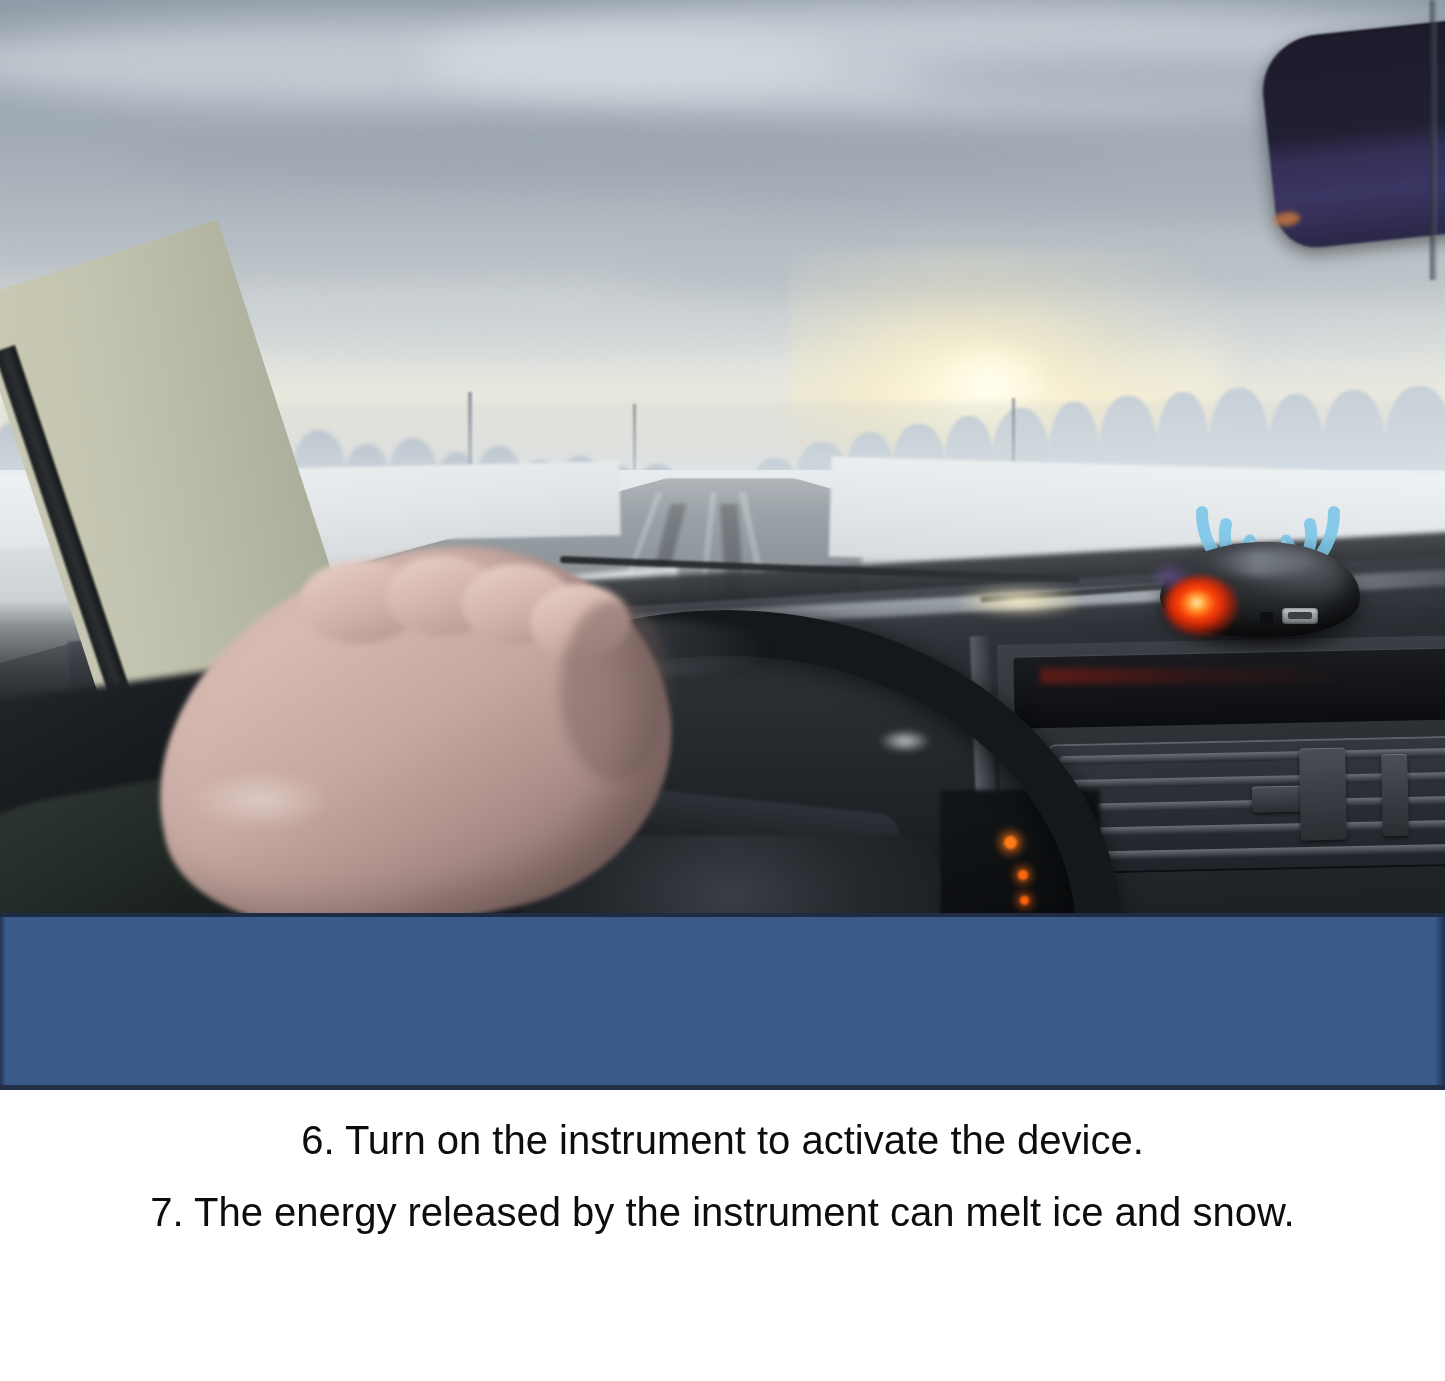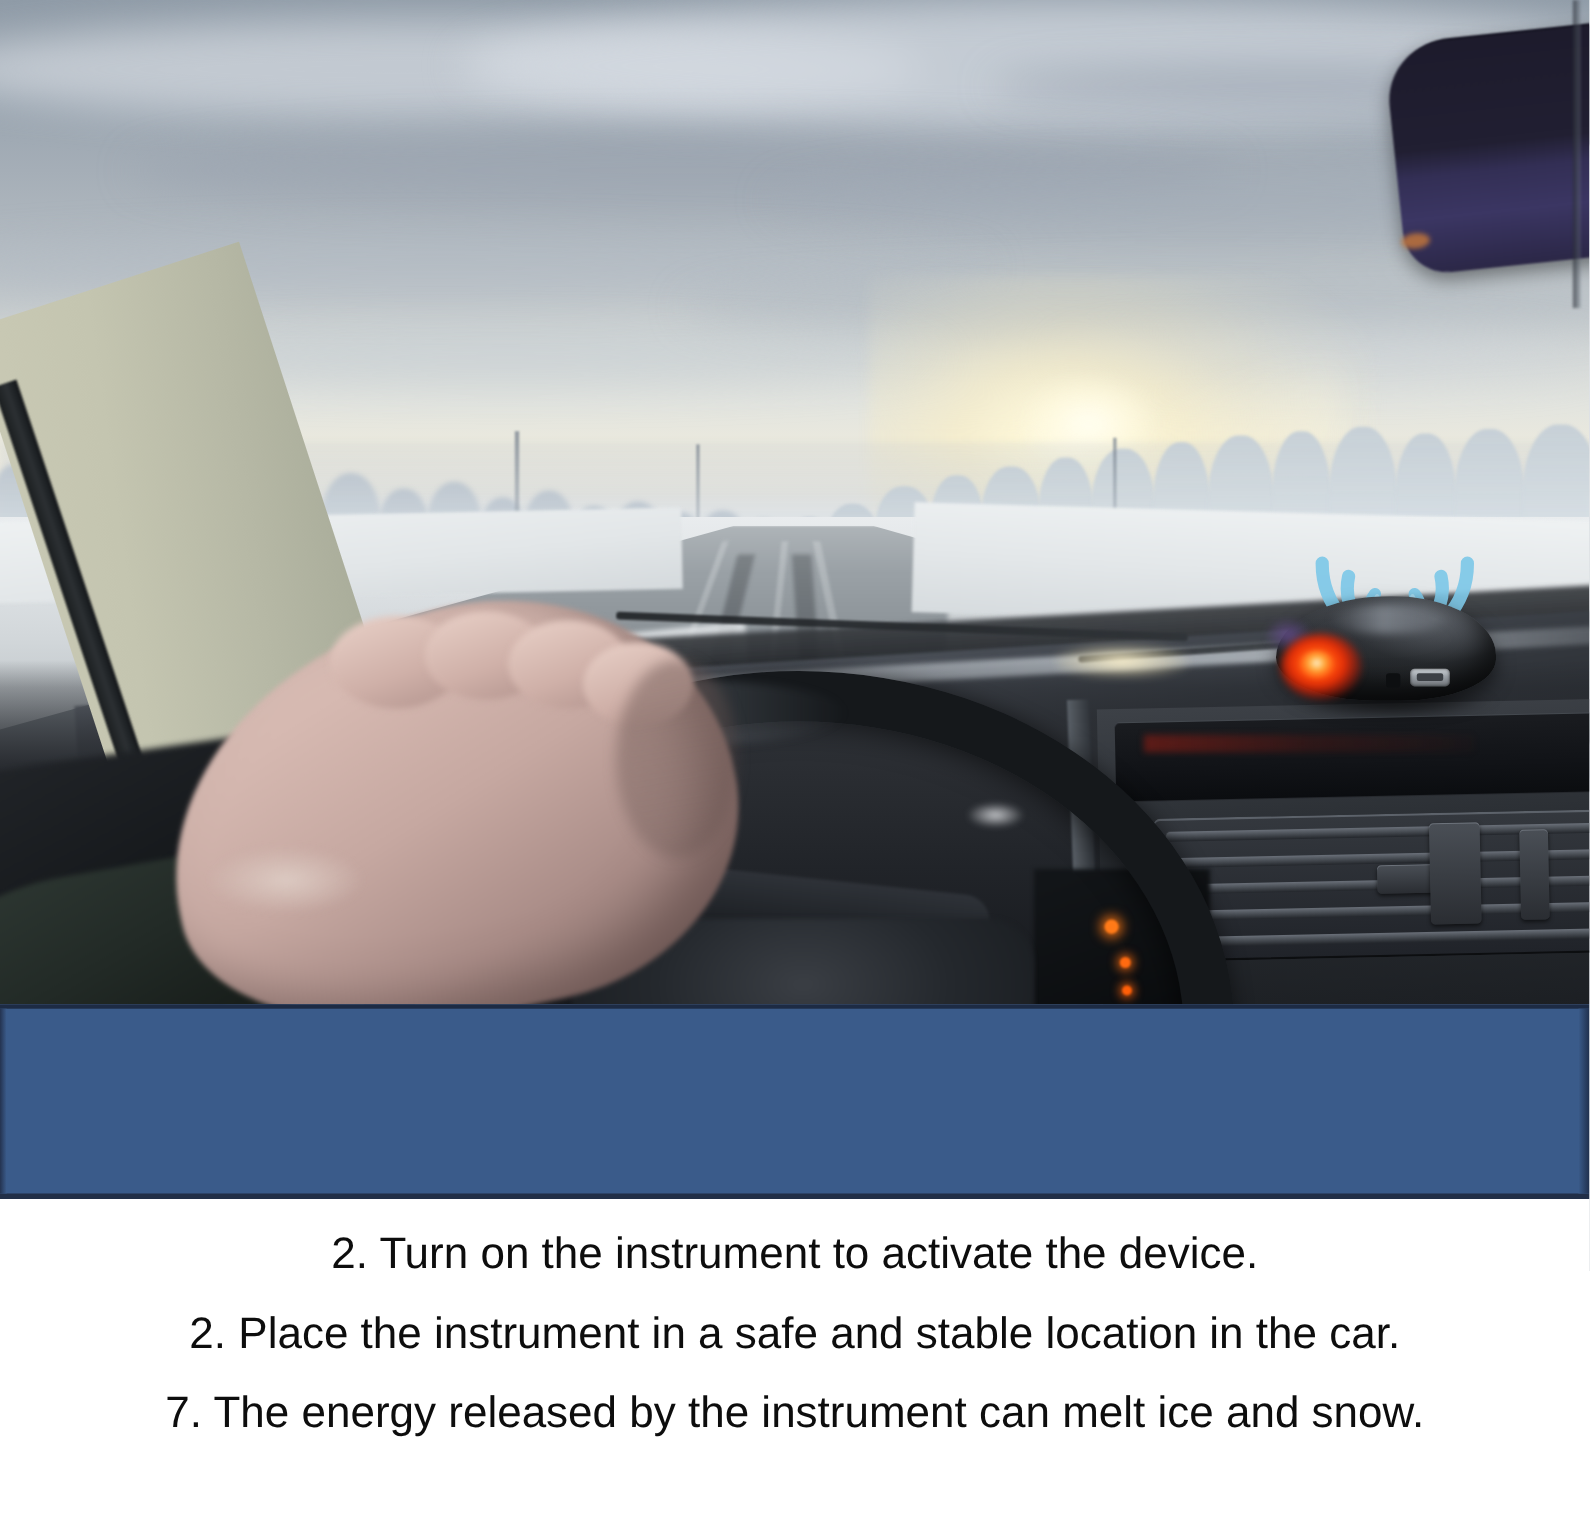--- a/index.html
+++ b/index.html
@@ -656,18 +656,17 @@
     </div>
 
   </div>
 
   <div class="banner">
     <div class="banner-edge-l"></div>
     <div class="banner-edge-r"></div>
   </div>
 
   <div class="instructions">
-    <p class="instr-line">2. Turn on the instrument to activate the device.</p>
-    <p class="instr-line">2. Place the instrument in a safe and stable location in the car.</p>
+    <p class="instr-line">6. Turn on the instrument to activate the device.</p>
     <p class="instr-line wrap" style="padding:0 110px;">7. The energy released by the instrument can melt ice and snow.</p>
   </div>
 
 </div>
 
 </body></html>

